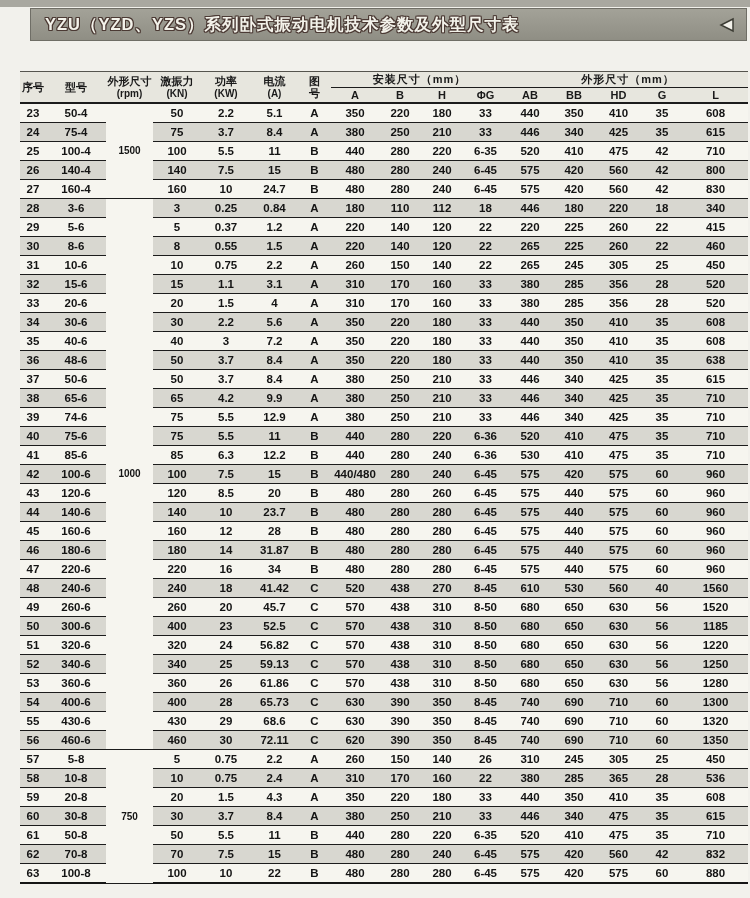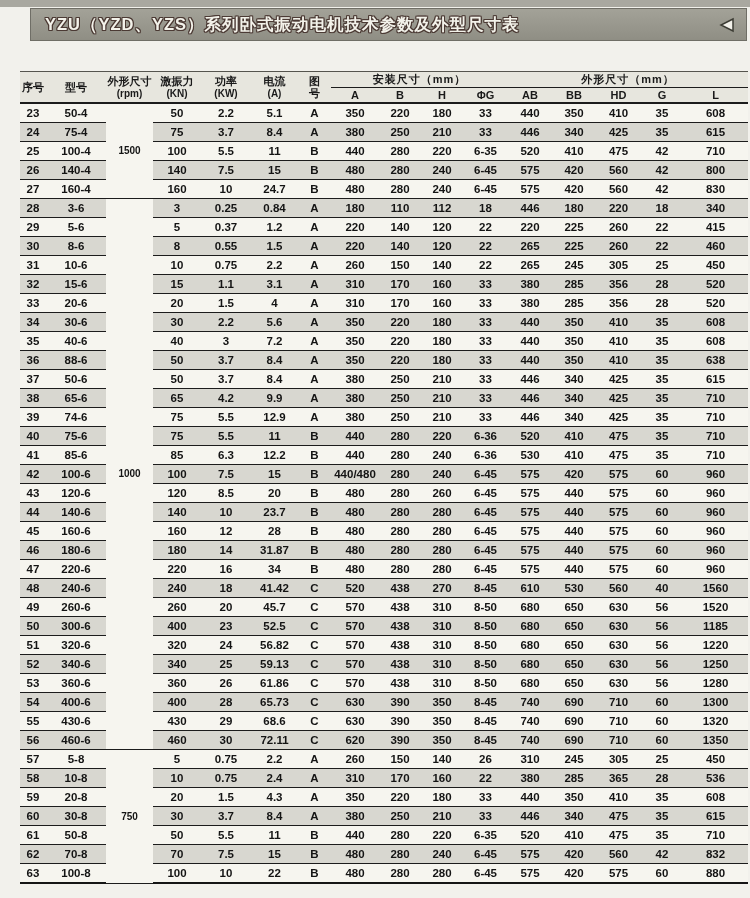--- a/index.html
+++ b/index.html
@@ -349,21 +349,21 @@
           <td>180</td>
           <td>33</td>
           <td>440</td>
           <td>350</td>
           <td>410</td>
           <td>35</td>
           <td>608</td>
         </tr>
         <tr class="even">
           <td>36</td>
-          <td>88-6</td>
+          <td>48-6</td>
           <td>50</td>
           <td>3.7</td>
           <td>8.4</td>
           <td>A</td>
           <td>350</td>
           <td>220</td>
           <td>180</td>
           <td>33</td>
           <td>440</td>
           <td>350</td>

